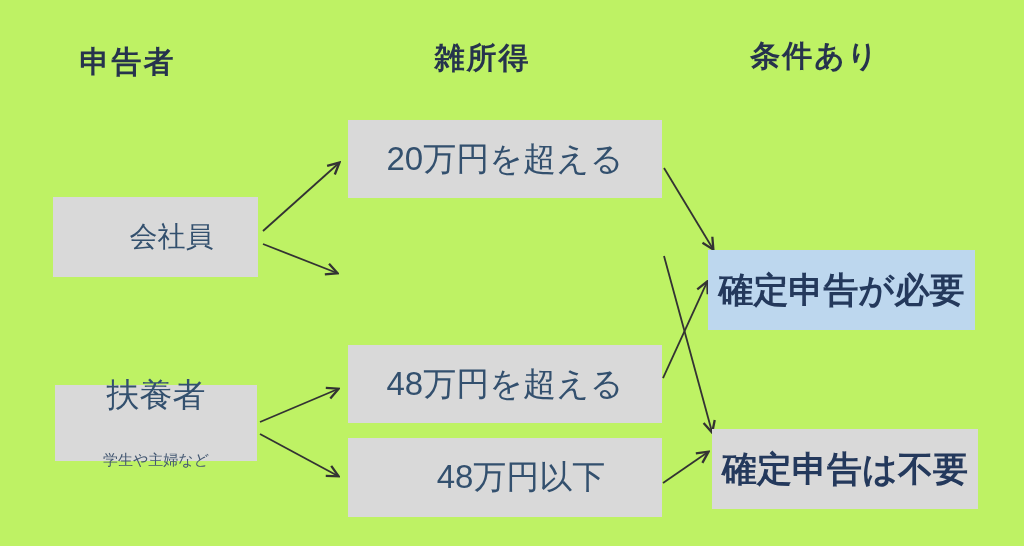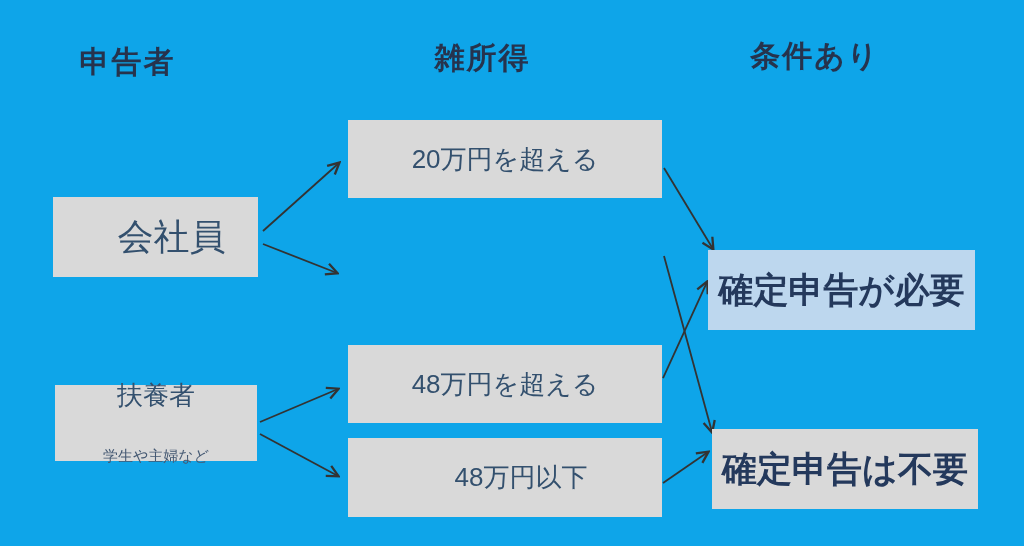--- a/index.html
+++ b/index.html
@@ -5,21 +5,21 @@
   html, body {
     margin: 0;
     padding: 0;
     background: #ffffff;
     font-family: "Liberation Sans", "DejaVu Sans", sans-serif;
   }
   .canvas {
     position: relative;
     width: 1024px;
     height: 546px;
-    background: #0ea5e9;
+    background: #bef264;
     overflow: hidden;
   }
   .col-header {
     position: absolute;
     font-size: 30px;
     font-weight: 700;
     color: #26334d;
     text-align: center;
     letter-spacing: 2px;
     white-space: nowrap;
@@ -31,25 +31,25 @@
     align-items: center;
     justify-content: center;
     text-align: center;
     box-sizing: border-box;
     white-space: nowrap;
   }
   .gray-box { background: #d9d9d9; }
   .blue-box { background: #bdd7ee; }
   .node-label {
     color: #33506e;
-    font-size: 26px;
+    font-size: 33px;
     line-height: 1.1;
   }
   .node-label.small { font-size: 26px; }
-  .node-label.xl { font-size: 36px; margin-left: 32px; }
+  .node-label.xl { font-size: 28px; margin-left: 32px; }
   .node-note {
     color: #445872;
     font-size: 15px;
     line-height: 1.2;
     margin-top: 16px;
   }
   .outcome-label {
     color: #24395c;
     font-size: 35px;
     font-weight: 700;

